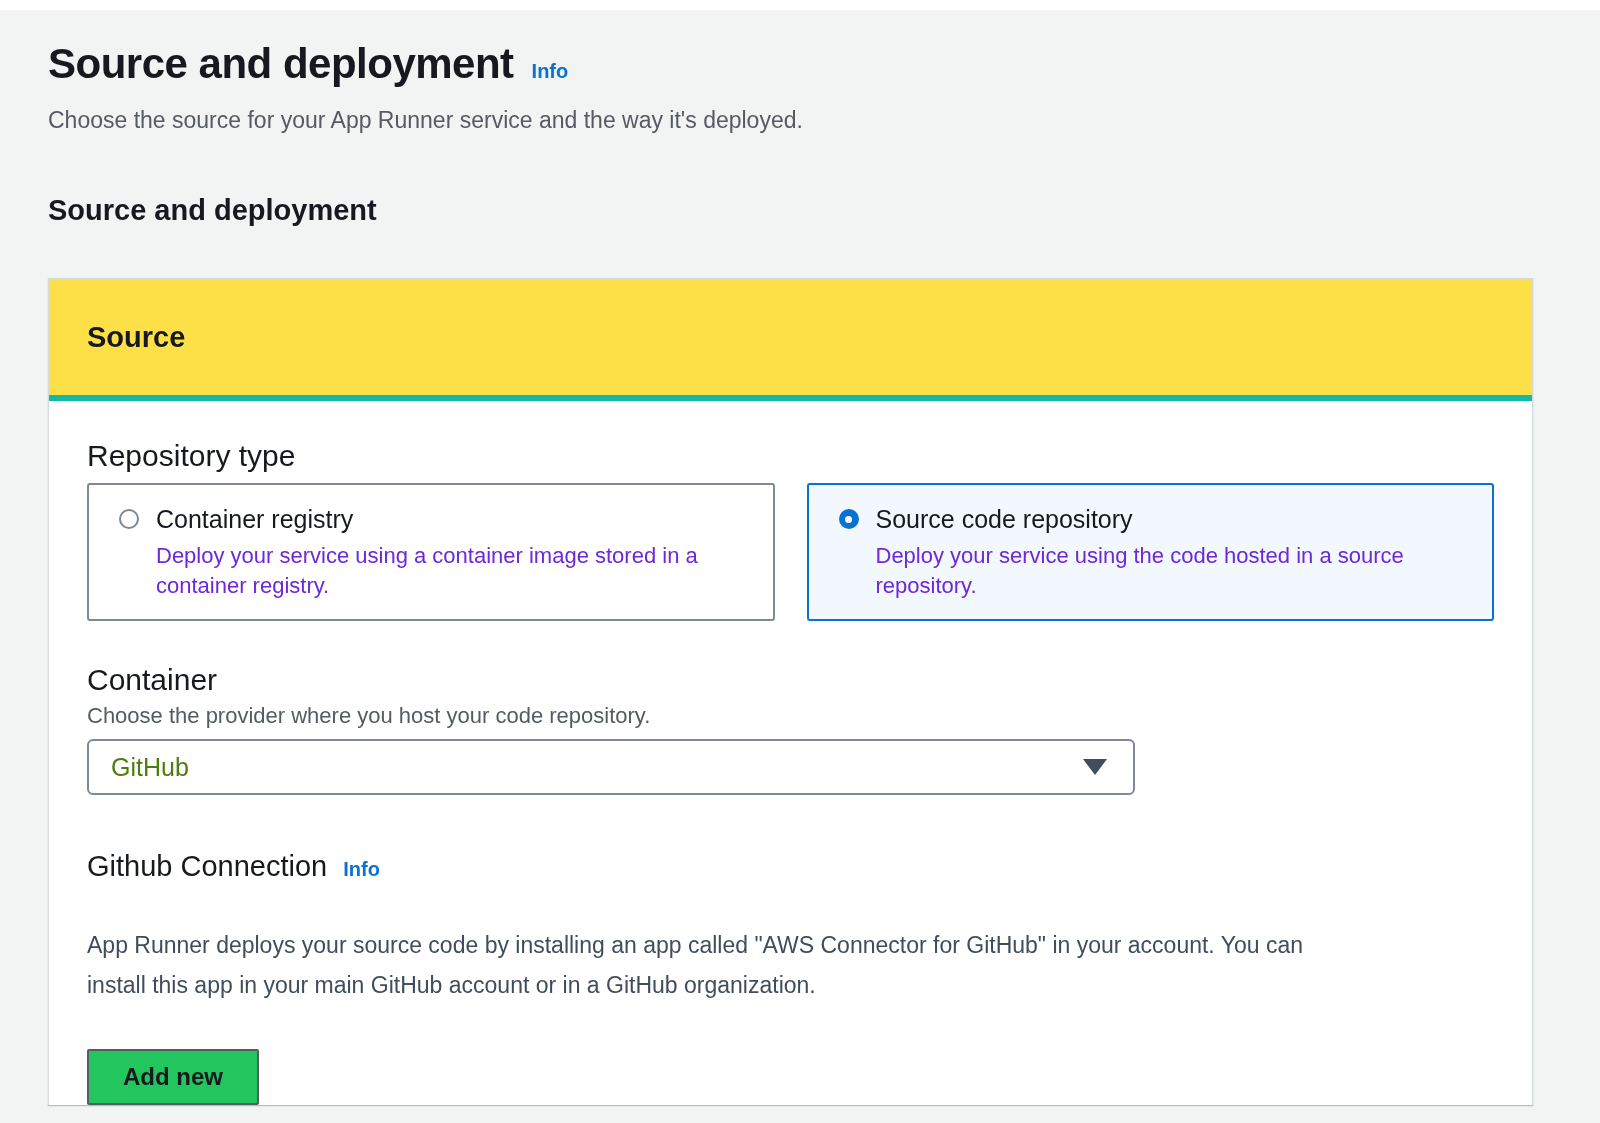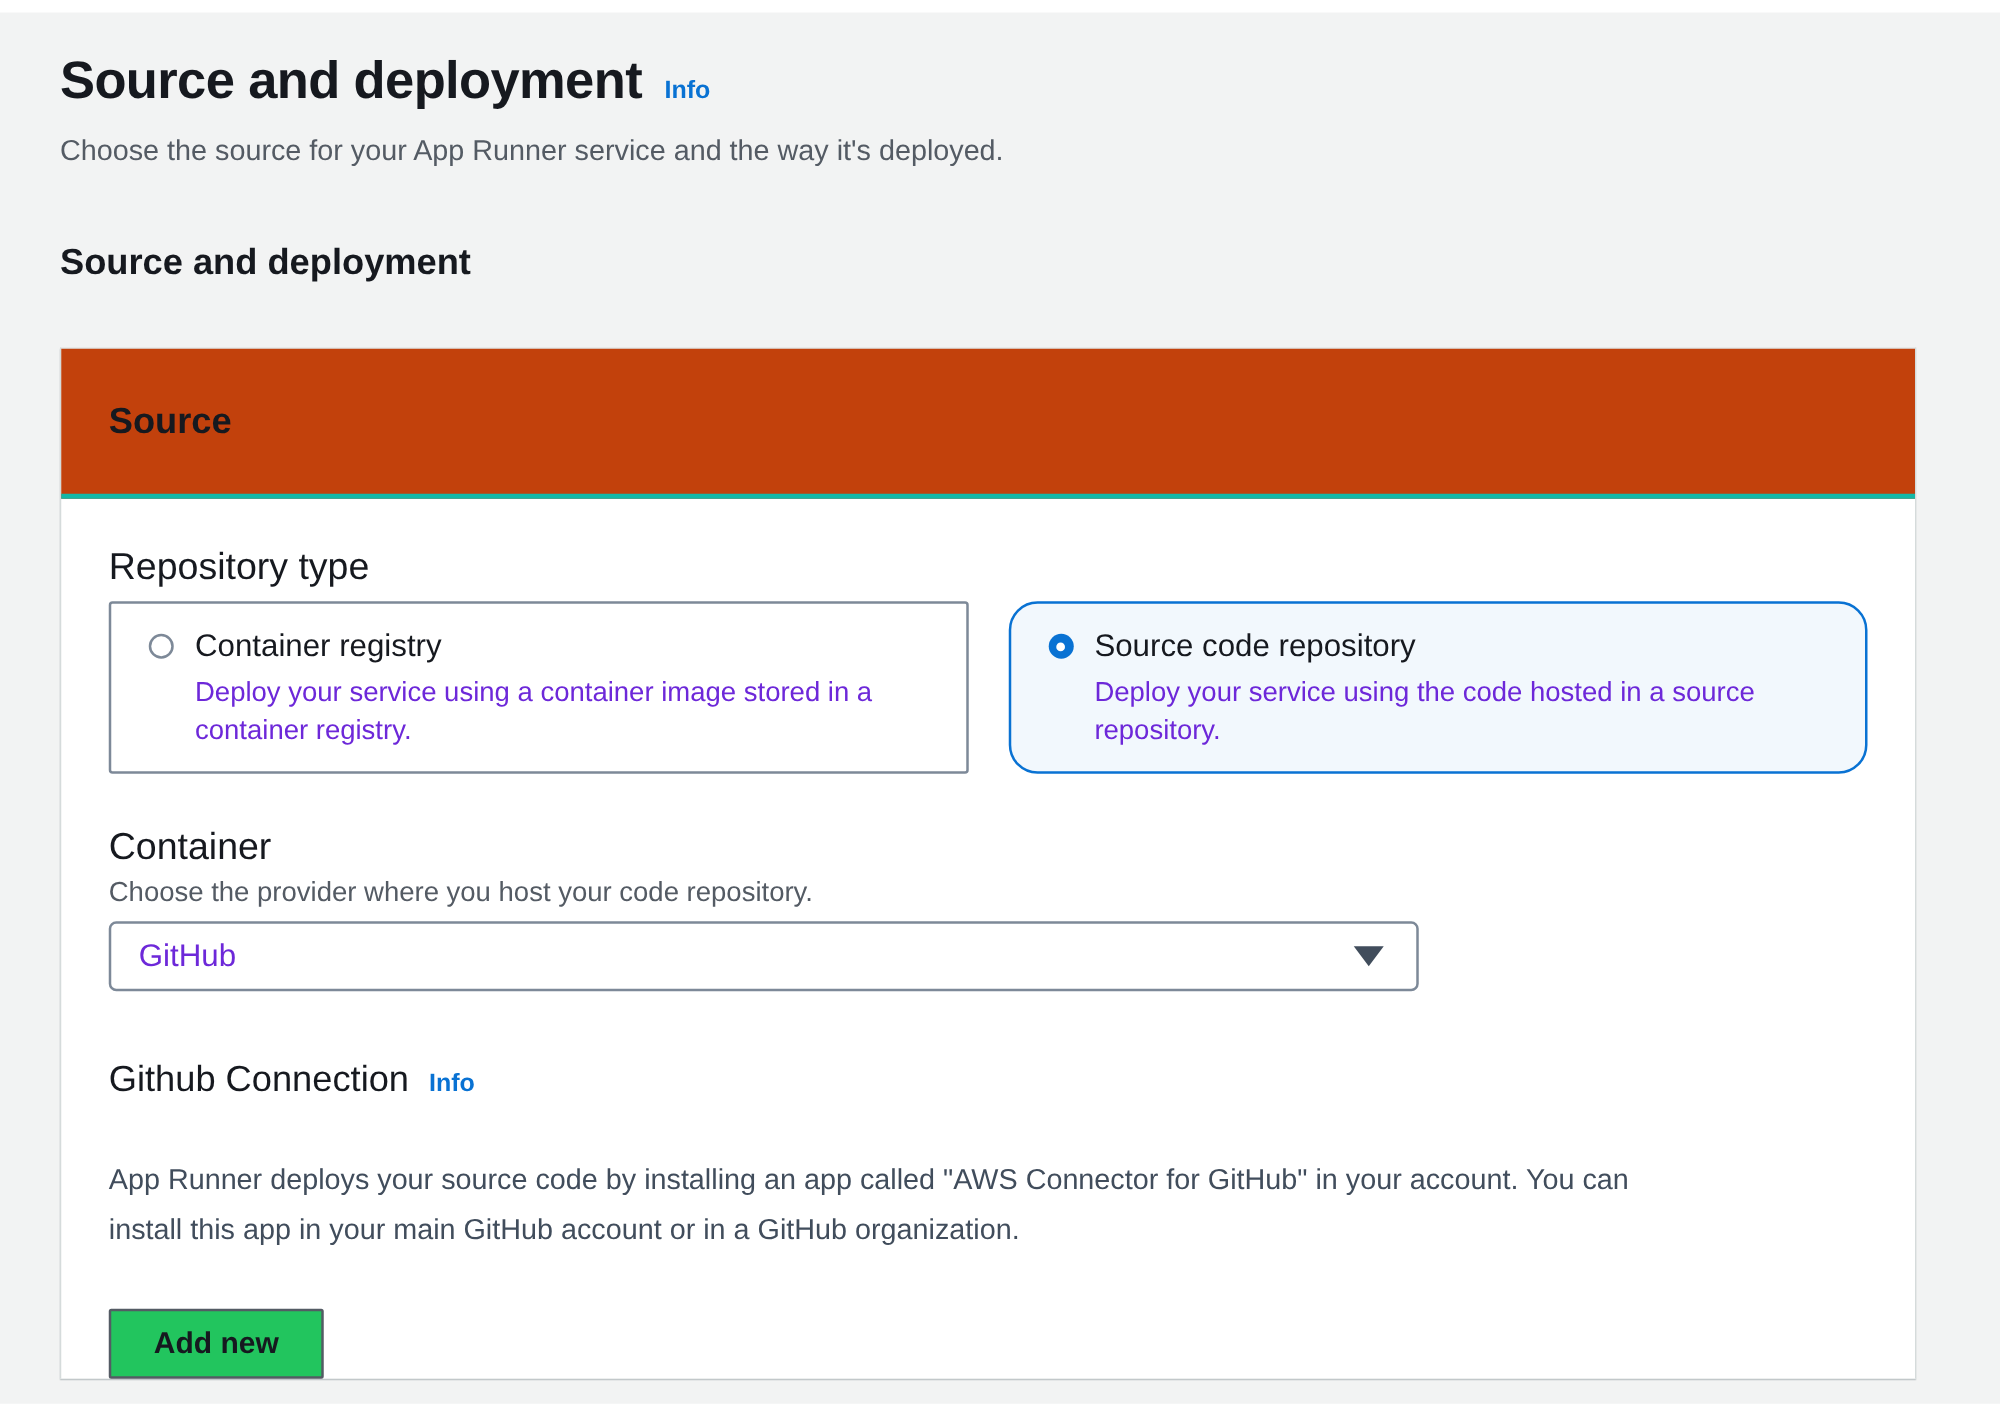--- a/index.html
+++ b/index.html
@@ -21,42 +21,42 @@
   .section-heading { margin-top: 56px; font-size: 29px; line-height: 36px; font-weight: 700; color: #16191f; }
 
   .card {
     margin-top: 50px;
     background: #ffffff;
     border: 1px solid #d5dbdb;
     border-bottom: none;
     box-shadow: 0 1px 1px 0 rgba(0,28,36,0.25);
   }
   .card-header {
-    background: #c2410c;
-    border-bottom: 4px solid #14b8a6;
+    background: #fde047;
+    border-bottom: 6px solid #14b8a6;
     padding: 40px 38px;
   }
   .card-header-title { font-size: 29px; line-height: 36px; font-weight: 700; color: #16191f; }
   .card-body { padding: 40px 38px 0 38px; }
 
   .field-label { font-size: 30px; line-height: 30px; color: #16191f; }
   .field-desc { margin-top: 6px; font-size: 22px; line-height: 30px; color: #545b64; }
 
   .tiles { display: flex; gap: 32px; margin-top: 12px; }
   .tile {
     flex: 1;
     border: 2px solid #7d8998;
     border-radius: 3px;
     background: #ffffff;
     padding: 18px 24px 18px 30px;
     display: flex;
     gap: 17px;
     cursor: pointer;
   }
-  .tile.selected { border-color: #0972d3; background: #f2f8fd; border-radius: 23px; }
+  .tile.selected { border-color: #0972d3; background: #f2f8fd; }
   .radio { width: 20px; height: 20px; border-radius: 50%; flex: none; margin-top: 6px; }
   .radio.unchecked { border: 2px solid #7d8998; background: #fff; }
   .radio.checked { background: #0972d3; display: flex; align-items: center; justify-content: center; }
   .radio.checked::after { content: ''; width: 7px; height: 7px; border-radius: 50%; background: #ffffff; }
   .tile-title { font-size: 25px; line-height: 32px; color: #16191f; }
   .tile-desc { margin-top: 6px; font-size: 22px; line-height: 30px; color: #6d28d9; }
 
   .provider-block { margin-top: 44px; }
   .select {
     margin-top: 8px;
@@ -65,21 +65,21 @@
     height: 56px;
     background: #ffffff;
     border: 2px solid #7d8998;
     border-radius: 6px;
     display: flex;
     align-items: center;
     justify-content: space-between;
     padding: 0 26px 0 22px;
     cursor: pointer;
   }
-  .select-value { font-size: 25px; color: #6d28d9; }
+  .select-value { font-size: 25px; color: #4d7c0f; }
   .caret-down {
     width: 0; height: 0;
     border-left: 12px solid transparent;
     border-right: 12px solid transparent;
     border-top: 16px solid #414d5c;
   }
 
   .gh-heading-row { margin-top: 52px; display: flex; align-items: baseline; gap: 16px; }
   .gh-heading { font-size: 29px; line-height: 38px; font-weight: 400; color: #16191f; }
 

